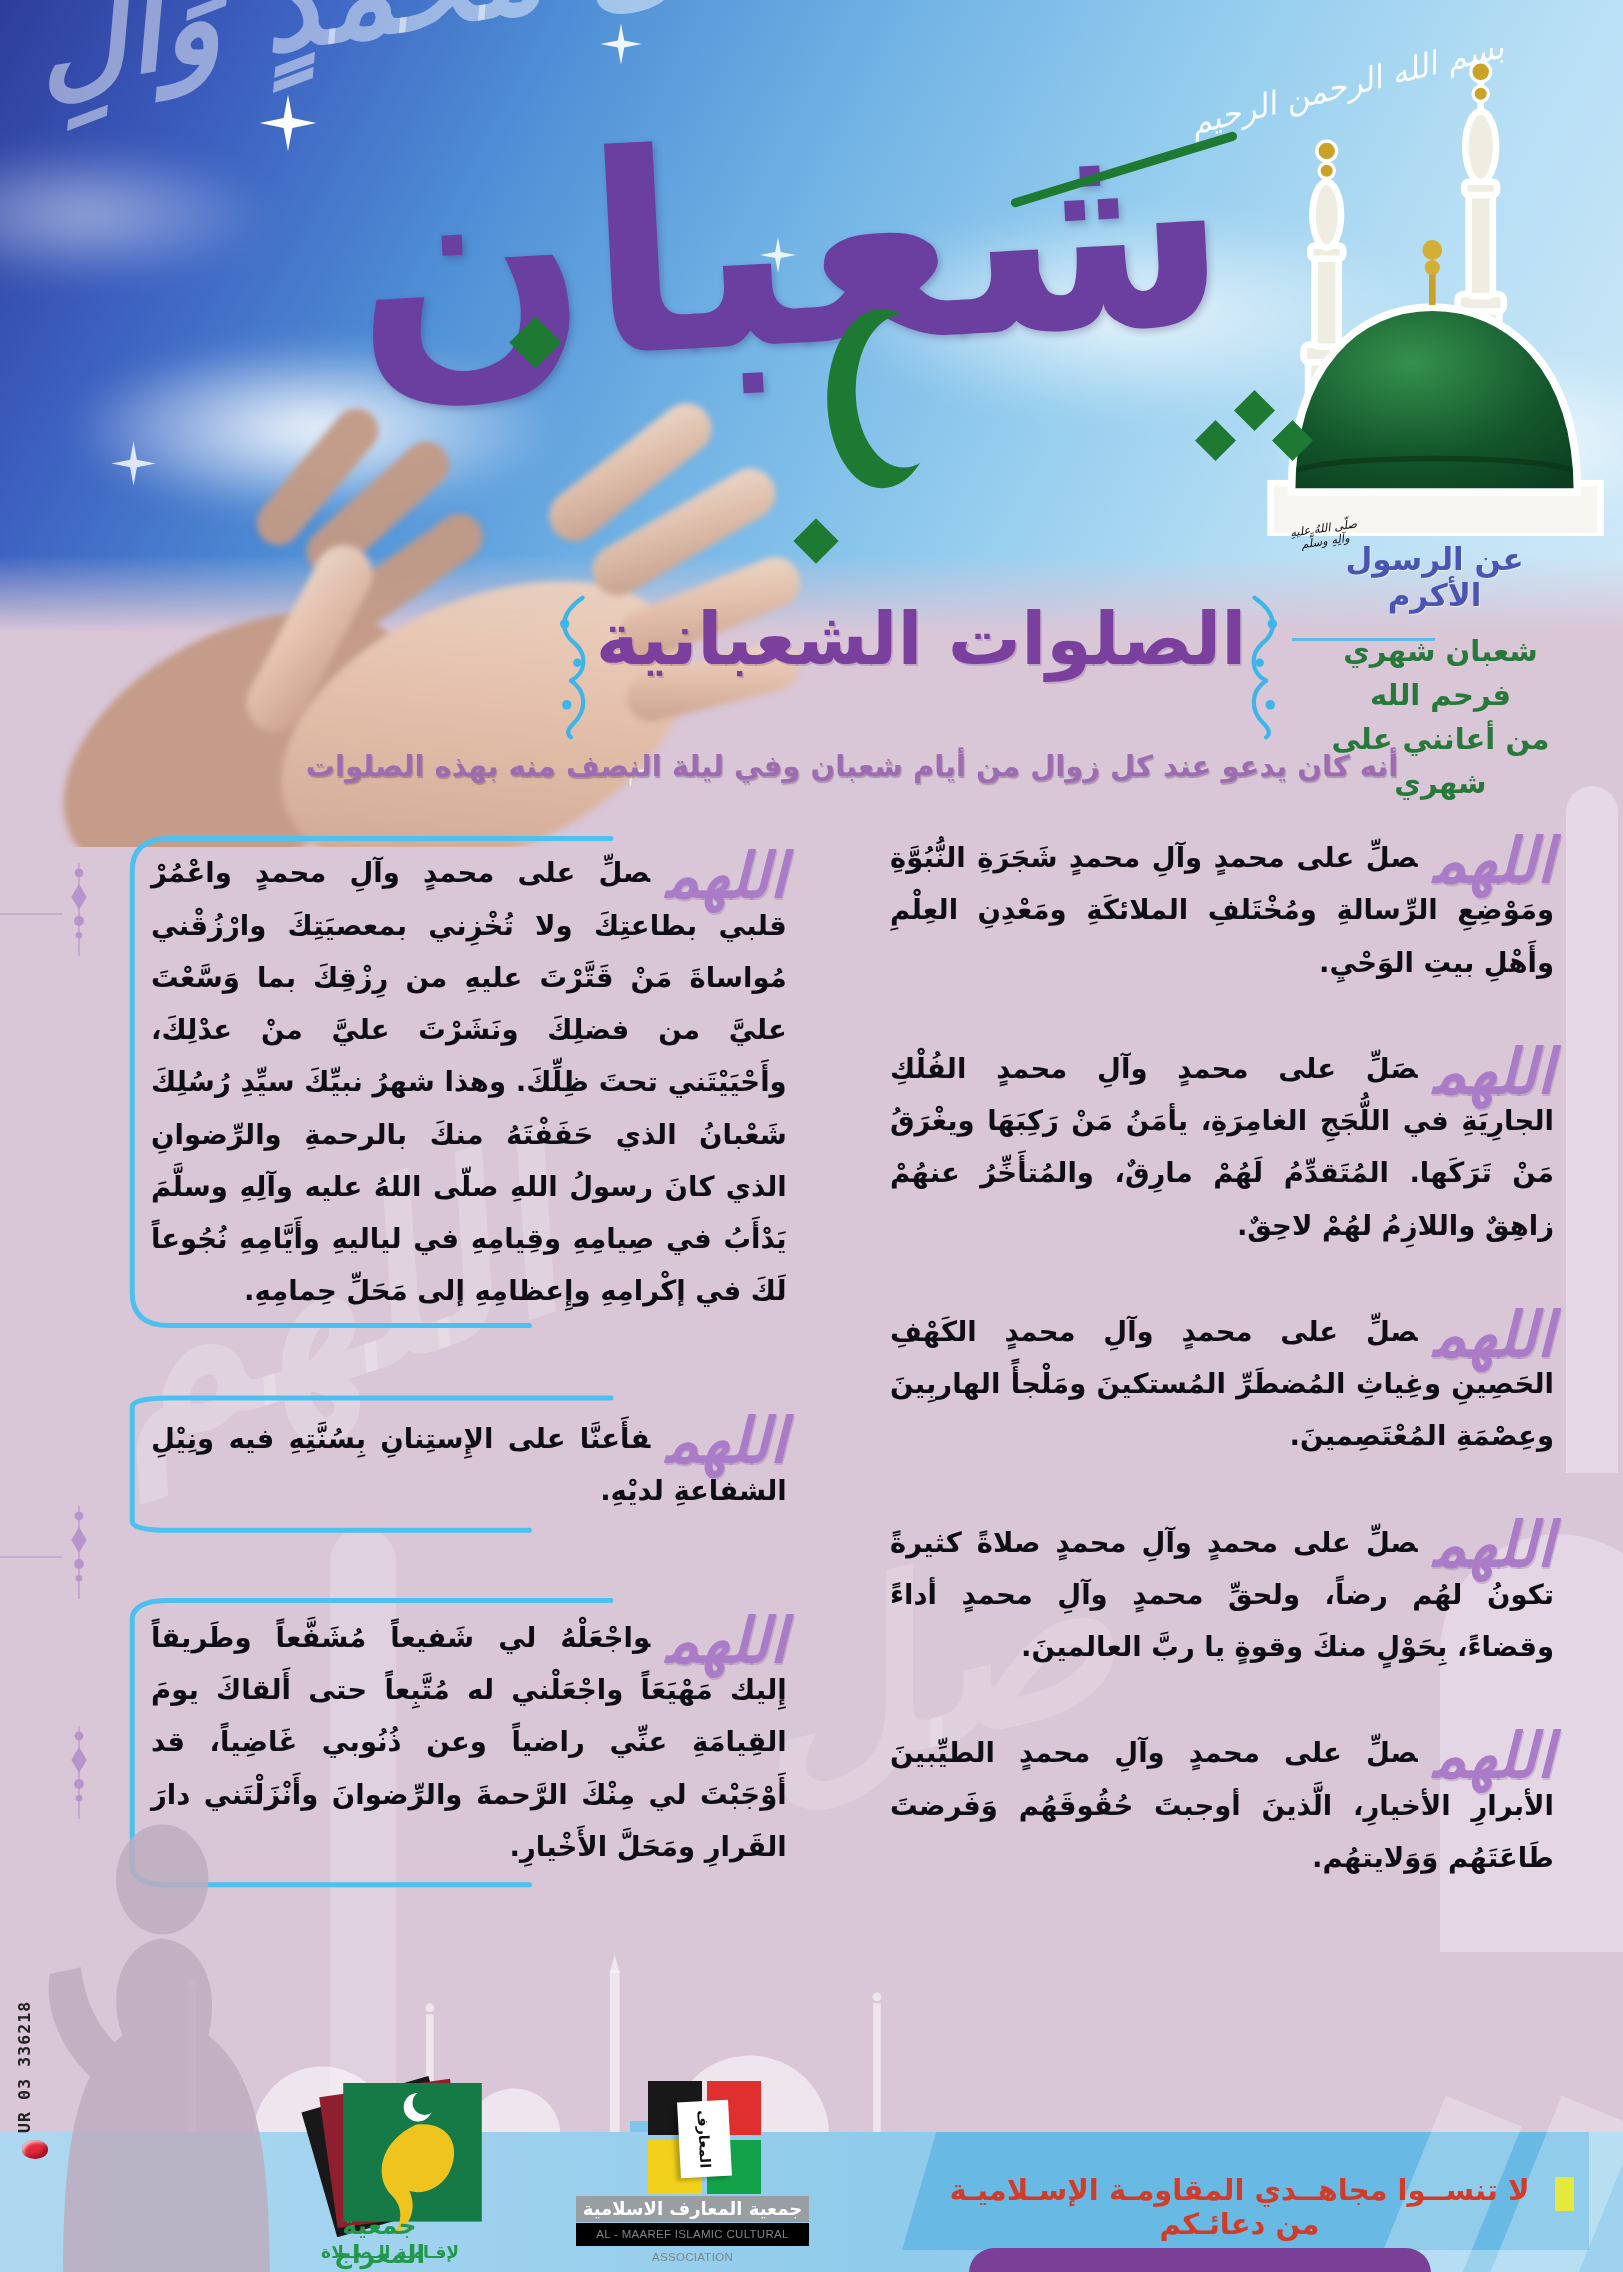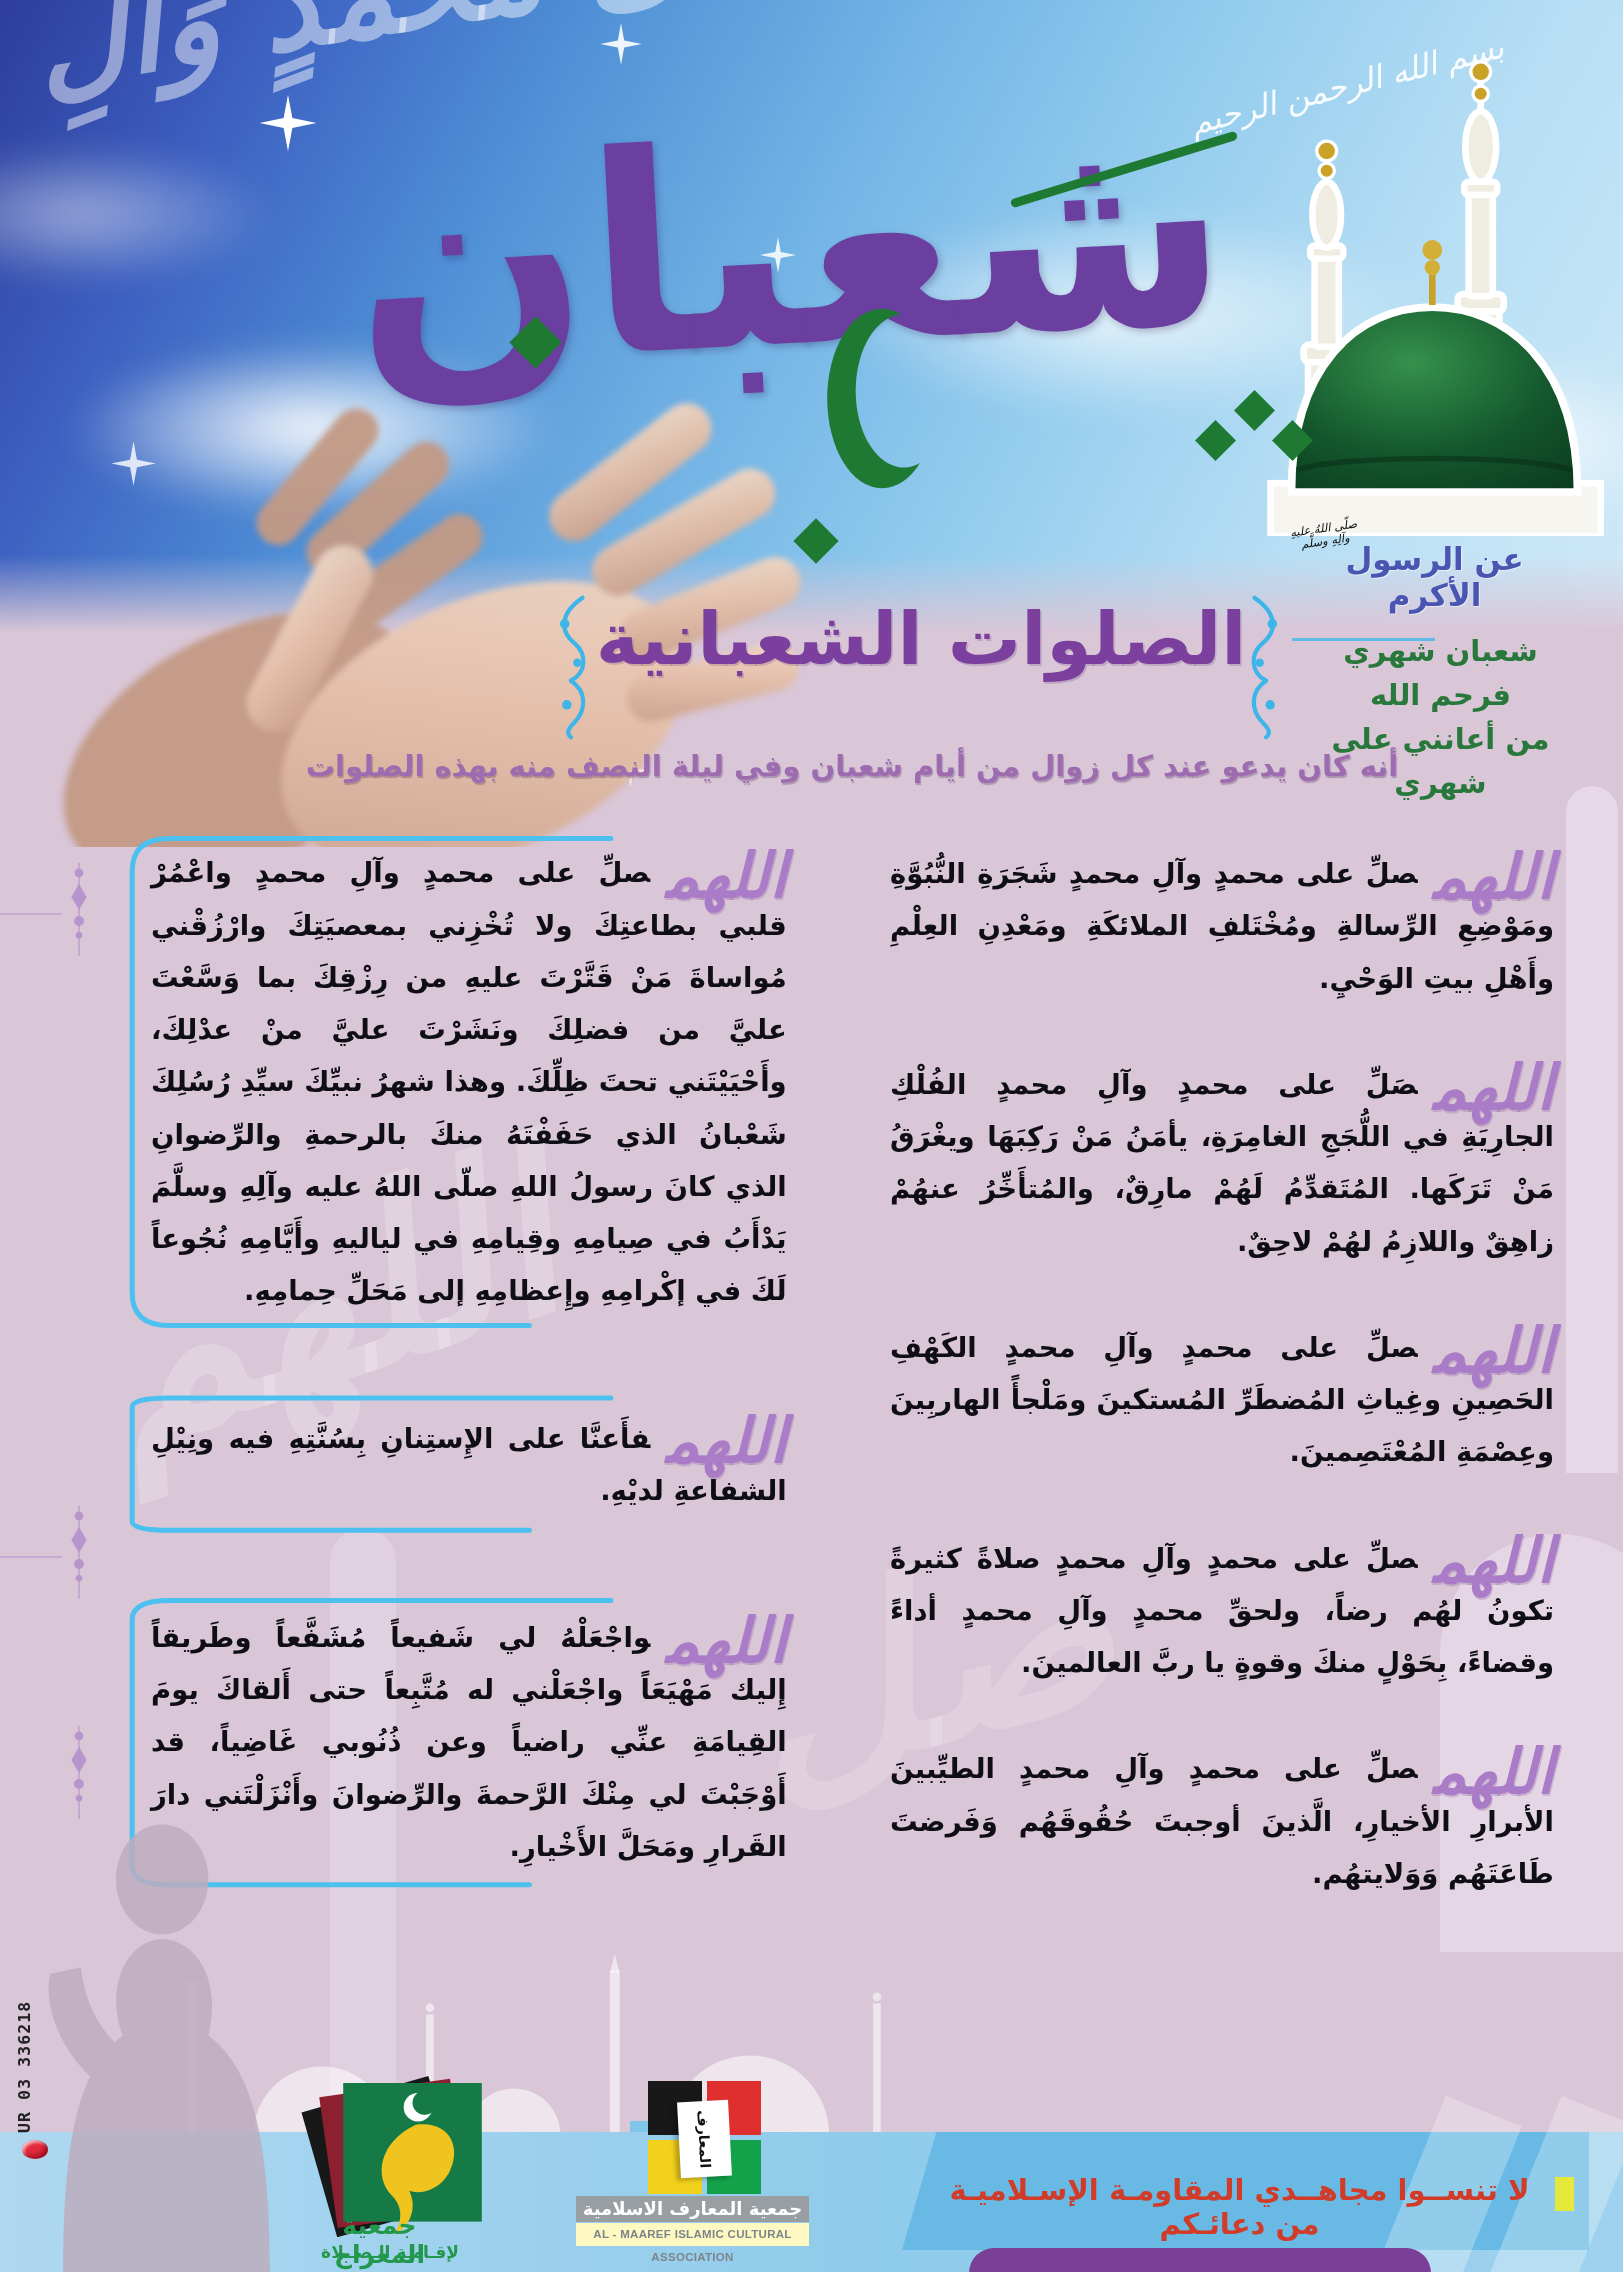--- a/index.html
+++ b/index.html
@@ -58,21 +58,21 @@
   .wm1{left:88px;top:1165px;transform:rotate(-18deg);}
   .wm2{left:742px;top:1528px;transform:rotate(-14deg);color:rgba(255,255,255,.18);}
   .wm-minaret{position:absolute;left:1566px;top:786px;width:52px;height:687px;background:#e7dbe9;
     border-radius:26px 26px 0 0;opacity:.85;}
   .wm-dome{position:absolute;left:1440px;top:1534px;width:236px;height:418px;background:#e7dbe9;
     border-radius:118px 118px 0 0;opacity:.75;}
   .wm-minaret2{position:absolute;left:330px;top:1528px;width:66px;height:605px;background:#e3d5e5;
     border-radius:33px 33px 0 0;opacity:.7;}
   
   .col{position:absolute;top:831px;direction:rtl;}
-  .col-right{right:69px;width:664px;margin-top:16px;}
+  .col-right{right:69px;width:664px;}
   .col-left{left:122px;width:679px;}
   .prayer{position:relative;text-align:justify;text-justify:inter-word;font-size:27.5px;font-weight:bold;
     color:#0e0e14;line-height:1.9;margin-bottom:54px;}
   .col-left .prayer{padding:15.4px 14.3px 16.5px 29px;margin-bottom:63px;}
   .allahumma{font-size:62px;color:#aa7cc8;font-weight:bold;line-height:0;vertical-align:-0.24em;
     letter-spacing:-2.7px;margin-left:15.4px;font-style:italic;
     text-shadow:1.1px 1.6px 0 rgba(90,40,120,.18);}
   .pbracket{position:absolute;inset:0;width:100%;height:100%;overflow:visible;}
   
   .edge-orn{position:absolute;left:59px;}
@@ -104,22 +104,22 @@
   .m-k{left:0;top:0;background:#181818;}
   .m-r{left:59px;top:0;background:#e02f2f;}
   .m-y{left:0;top:59px;background:#f2d11c;}
   .m-g{left:59px;top:59px;background:#13a149;}
   .maaref-book{position:absolute;left:31px;top:20px;width:51px;height:76px;background:#fff;
     box-shadow:-4.4px 2.2px 4.4px rgba(0,0,0,.25);transform:rotate(-3deg);
     display:flex;align-items:center;justify-content:center;}
   .maaref-book span{font-size:14.3px;font-weight:bold;color:#111;direction:rtl;transform:rotate(90deg);}
   .maaref-ar{position:absolute;left:576px;top:2196px;width:233px;height:26px;background:#999ea3;
     color:#fff;direction:rtl;text-align:center;font-size:18px;font-weight:bold;line-height:26px;}
-  .maaref-en{position:absolute;left:576px;top:2223px;width:233px;height:23px;background:#fef9c3;
-    color:#7d858b;text-align:center;font-size:11.5px;font-weight:bold;line-height:23px;
+  .maaref-en{position:absolute;left:576px;top:2223px;width:233px;height:23px;background:#000000;
+    color:#7d858b;text-align:center;font-size:11.5px;font-weight:normal;line-height:23px;
     font-family:"Liberation Sans",sans-serif;letter-spacing:0.3px;}
   
   .print-credit{position:absolute;left:15.4px;top:1913px;height:220px;writing-mode:vertical-rl;
     transform:rotate(180deg);font-size:16.5px;font-weight:bold;color:#222;
     font-family:"DejaVu Sans Mono",monospace;letter-spacing:1.1px;}
   .printer-dot{position:absolute;left:22px;top:2140px;width:26px;height:18.7px;background:#e2293c;
     border-radius:50%;box-shadow:inset -3.3px -3.3px 4.4px rgba(120,0,20,.6),inset 2.2px 2.2px 3.3px rgba(255,255,255,.7);}
 </style>
 </head>
 <body>

